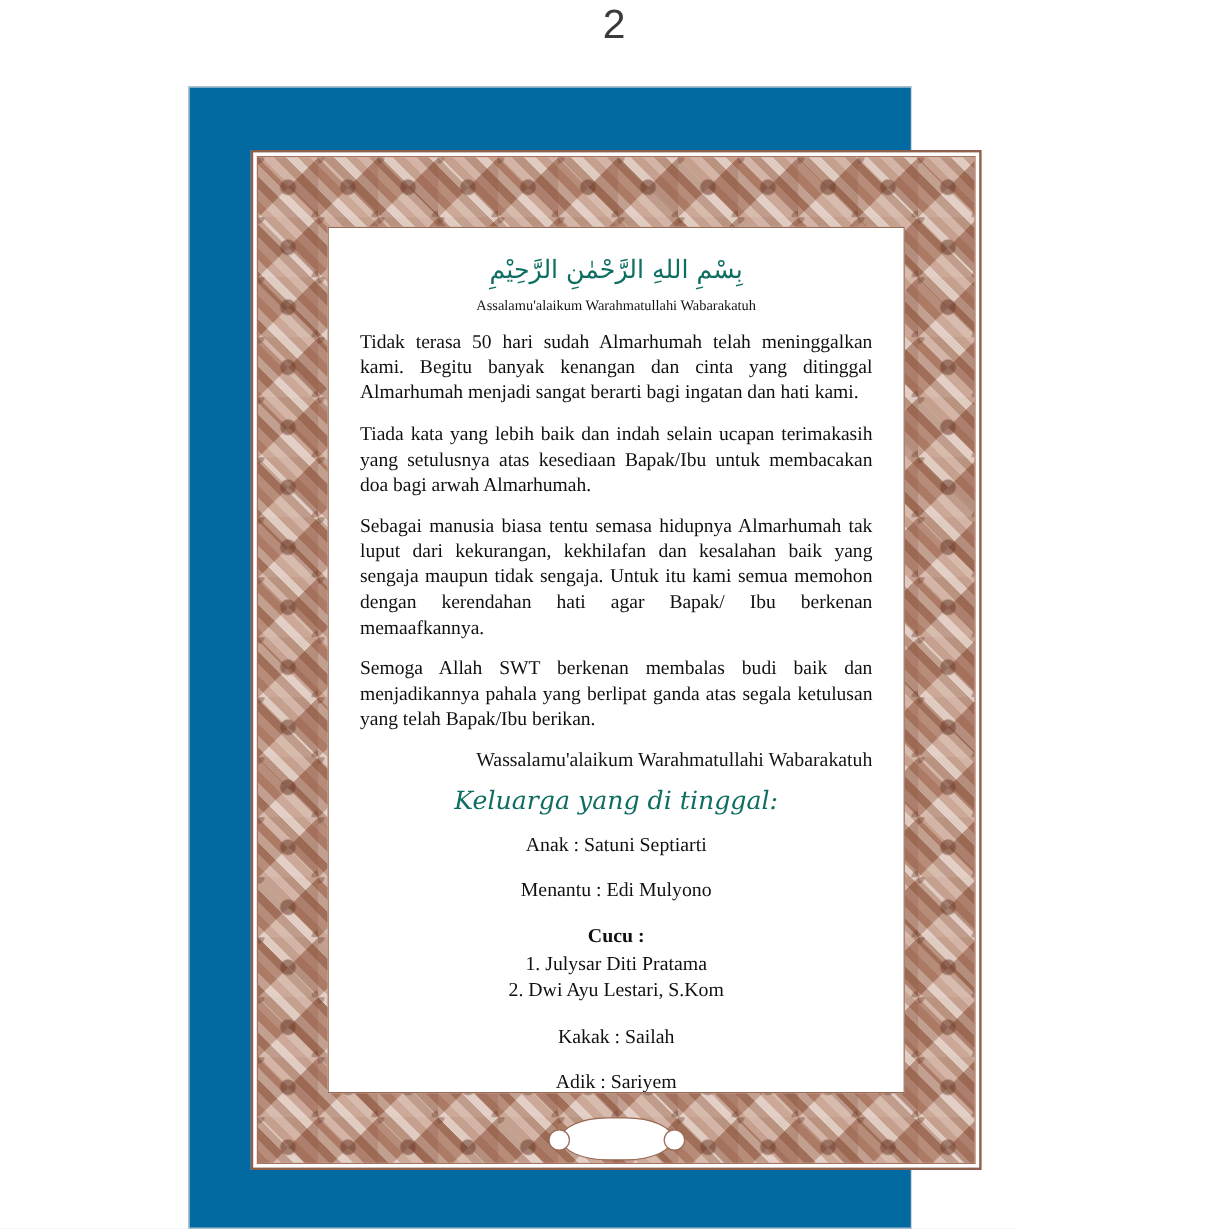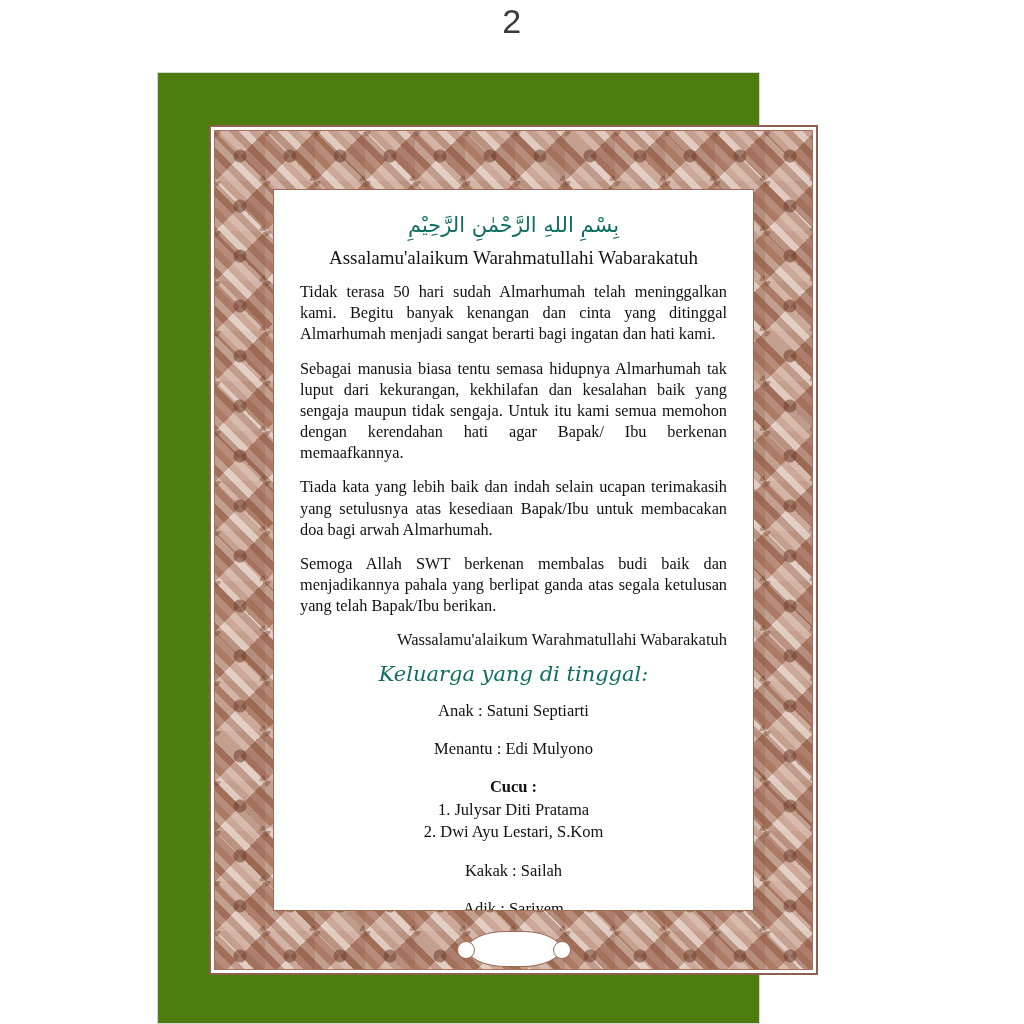--- a/index.html
+++ b/index.html
@@ -28,21 +28,21 @@
     letter-spacing: 0.5px;
   }
 
   
   .card {
     position: absolute;
     left: 157px;
     top: 72px;
     width: 603px;
     height: 952px;
-    background: #4d7c0f;
+    background: #0369a1;
     border: 1px solid #d6d6d6;
     box-sizing: border-box;
   }
 
   
   .frame-outer {
     position: absolute;
     left: 51px;
     top: 52px;
     width: 609px;
@@ -149,21 +149,21 @@
     text-align: center;
     color: #0f6e62;
     font-size: 21px;
     line-height: 1.1;
     margin: 6px 0 10px 0;
     direction: rtl;
     font-family: "DejaVu Sans", sans-serif;
   }
   .greeting {
     text-align: center;
-    font-size: 19px;
+    font-size: 12px;
     color: #141414;
     margin: 0 0 12px 0;
     font-family: "Liberation Serif", serif;
   }
   p.body-par {
     text-align: justify;
     text-justify: inter-word;
     font-size: 16.3px;
     line-height: 1.30;
     color: #101010;
@@ -217,22 +217,22 @@
     <div class="frame-band"></div>
     <div class="cartouche"></div>
 
     <div class="frame-inner">
 
       <div class="basmalah">بِسْمِ اللهِ الرَّحْمٰنِ الرَّحِيْمِ</div>
 
       <div class="greeting">Assalamu'alaikum Warahmatullahi Wabarakatuh</div>
 
       <p class="body-par">Tidak terasa 50 hari sudah Almarhumah telah meninggalkan kami. Begitu banyak kenangan dan cinta yang ditinggal Almarhumah menjadi sangat berarti bagi ingatan dan hati kami.</p>
+      <p class="body-par">Tiada kata yang lebih baik dan indah selain ucapan terimakasih yang setulusnya atas kesediaan Bapak/Ibu untuk membacakan doa bagi arwah Almarhumah.</p>
       <p class="body-par">Sebagai manusia biasa tentu semasa hidupnya Almarhumah tak luput dari kekurangan, kekhilafan dan kesalahan baik yang sengaja maupun tidak sengaja. Untuk itu kami semua memohon dengan kerendahan hati agar Bapak/ Ibu berkenan memaafkannya.</p>
-      <p class="body-par">Tiada kata yang lebih baik dan indah selain ucapan terimakasih yang setulusnya atas kesediaan Bapak/Ibu untuk membacakan doa bagi arwah Almarhumah.</p>
       <p class="body-par">Semoga Allah SWT berkenan membalas budi baik dan menjadikannya pahala yang berlipat ganda atas segala ketulusan yang telah Bapak/Ibu berikan.</p>
 
       <div class="closing">Wassalamu'alaikum Warahmatullahi Wabarakatuh</div>
 
       <div class="family-heading">Keluarga yang di tinggal:</div>
 
       <div class="fam-row">
         <span class="lbl">Anak :</span>
         <span>Satuni Septiarti</span>
       </div>

